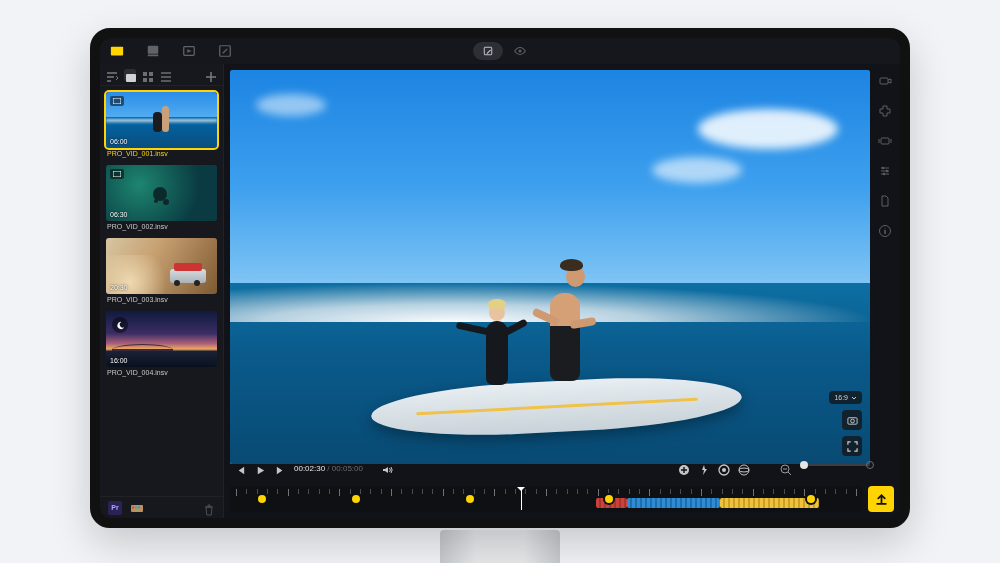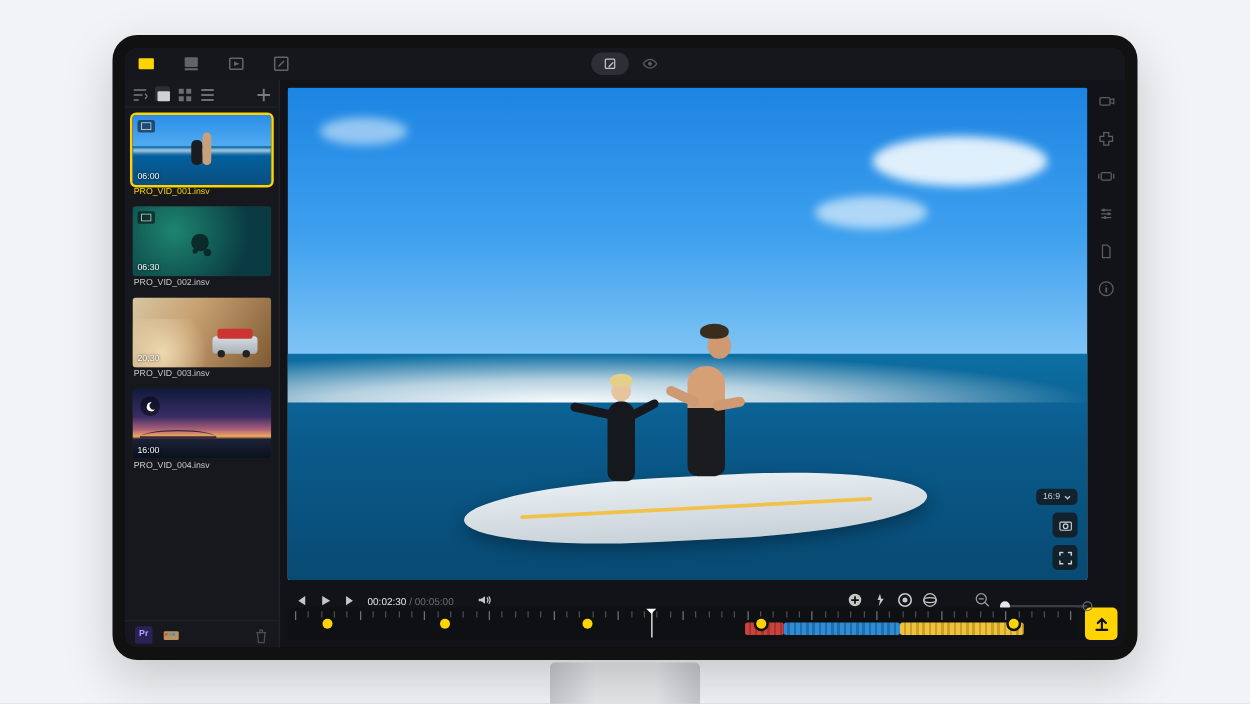--- a/index.html
+++ b/index.html
@@ -107,21 +107,21 @@
   .kid-head { position:absolute; left:3px; top:-17px; width:16px; height:17px; border-radius:50%; background:#e8c3a0;}
   .kid-hair { position:absolute; left:2px; top:-22px; width:18px; height:10px; background:#e4cf86; border-radius:50% 50% 35% 35%;}
   .kid-arm1 { position:absolute; left:-30px; top:4px; width:34px; height:7px; background:#15181c; border-radius:5px; transform:rotate(12deg);}
   .kid-arm2 { position:absolute; right:-20px; top:3px; width:26px; height:7px; background:#15181c; border-radius:5px; transform:rotate(-28deg);}
 
   .view-badges { position:absolute; right:8px; bottom:8px; display:flex; flex-direction:column; gap:6px; align-items:flex-end;}
   .chip { background:rgba(20,22,26,.8); color:#d0d0d0; font-size:7px; padding:3px 5px; border-radius:4px; display:flex; gap:3px; align-items:center;}
   .chip.sq { width:20px; height:20px; justify-content:center; padding:0;}
 
   
-  .playbar { height:22px; display:flex; align-items:flex-end; padding:0 30px 0 10px; gap:8px;}
+  .playbar { height:22px; display:flex; align-items:flex-start; padding:0 30px 0 10px; gap:8px;}
   .pb-icon { width:12px; height:12px; opacity:.85; display:flex; align-items:center; justify-content:center;}
   .pb-time { font-size:8px; color:#e6e6e6;}
   .pb-time .dim { color:#6a6d73;}
   .pb-spacer { flex:1; }
   .zoom-track { width:70px; height:2px; background:#3a3d44; position:relative; border-radius:1px;}
   .zoom-handle { position:absolute; left:0; top:-3px; width:8px; height:8px; background:#e6e6e6; border-radius:50%;}
   .zoom-end { position:absolute; right:-4px; top:-3px; width:8px; height:8px; border:1px solid #6a6d73; border-radius:50%;}
 
   
   .timeline-row { height:32px; display:flex; align-items:stretch; padding:0 6px 6px 6px; gap:6px;}

